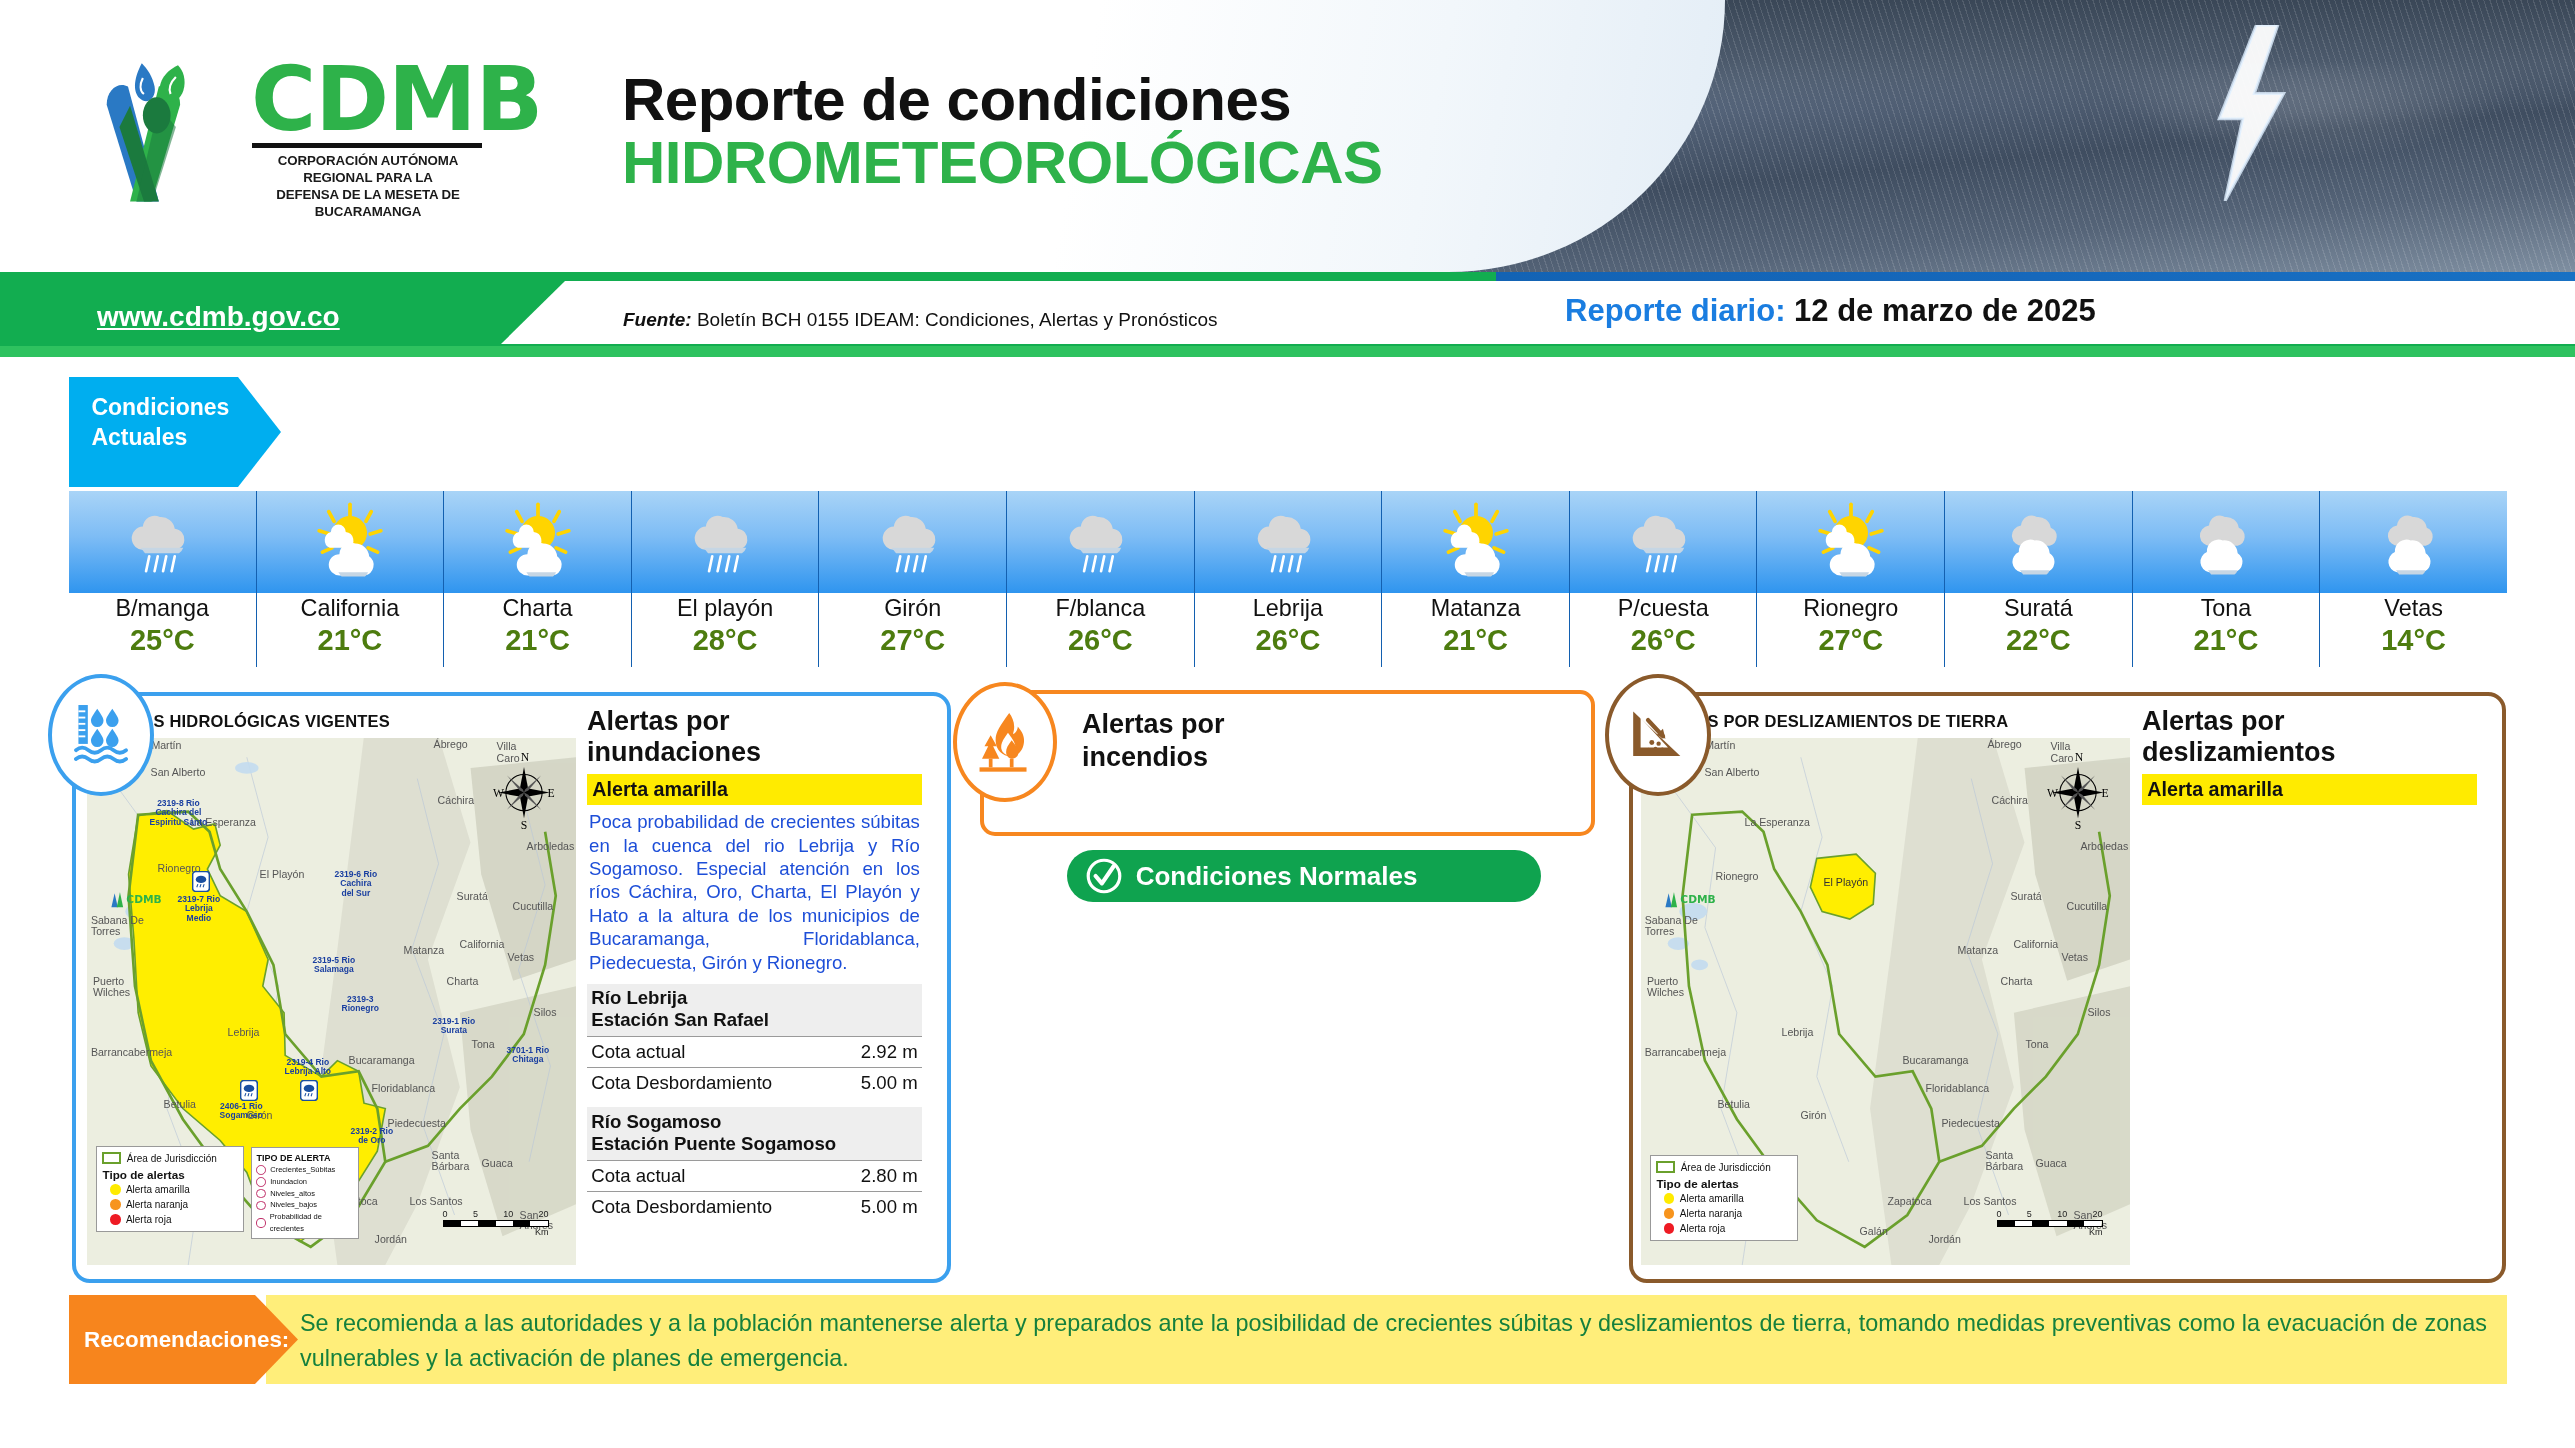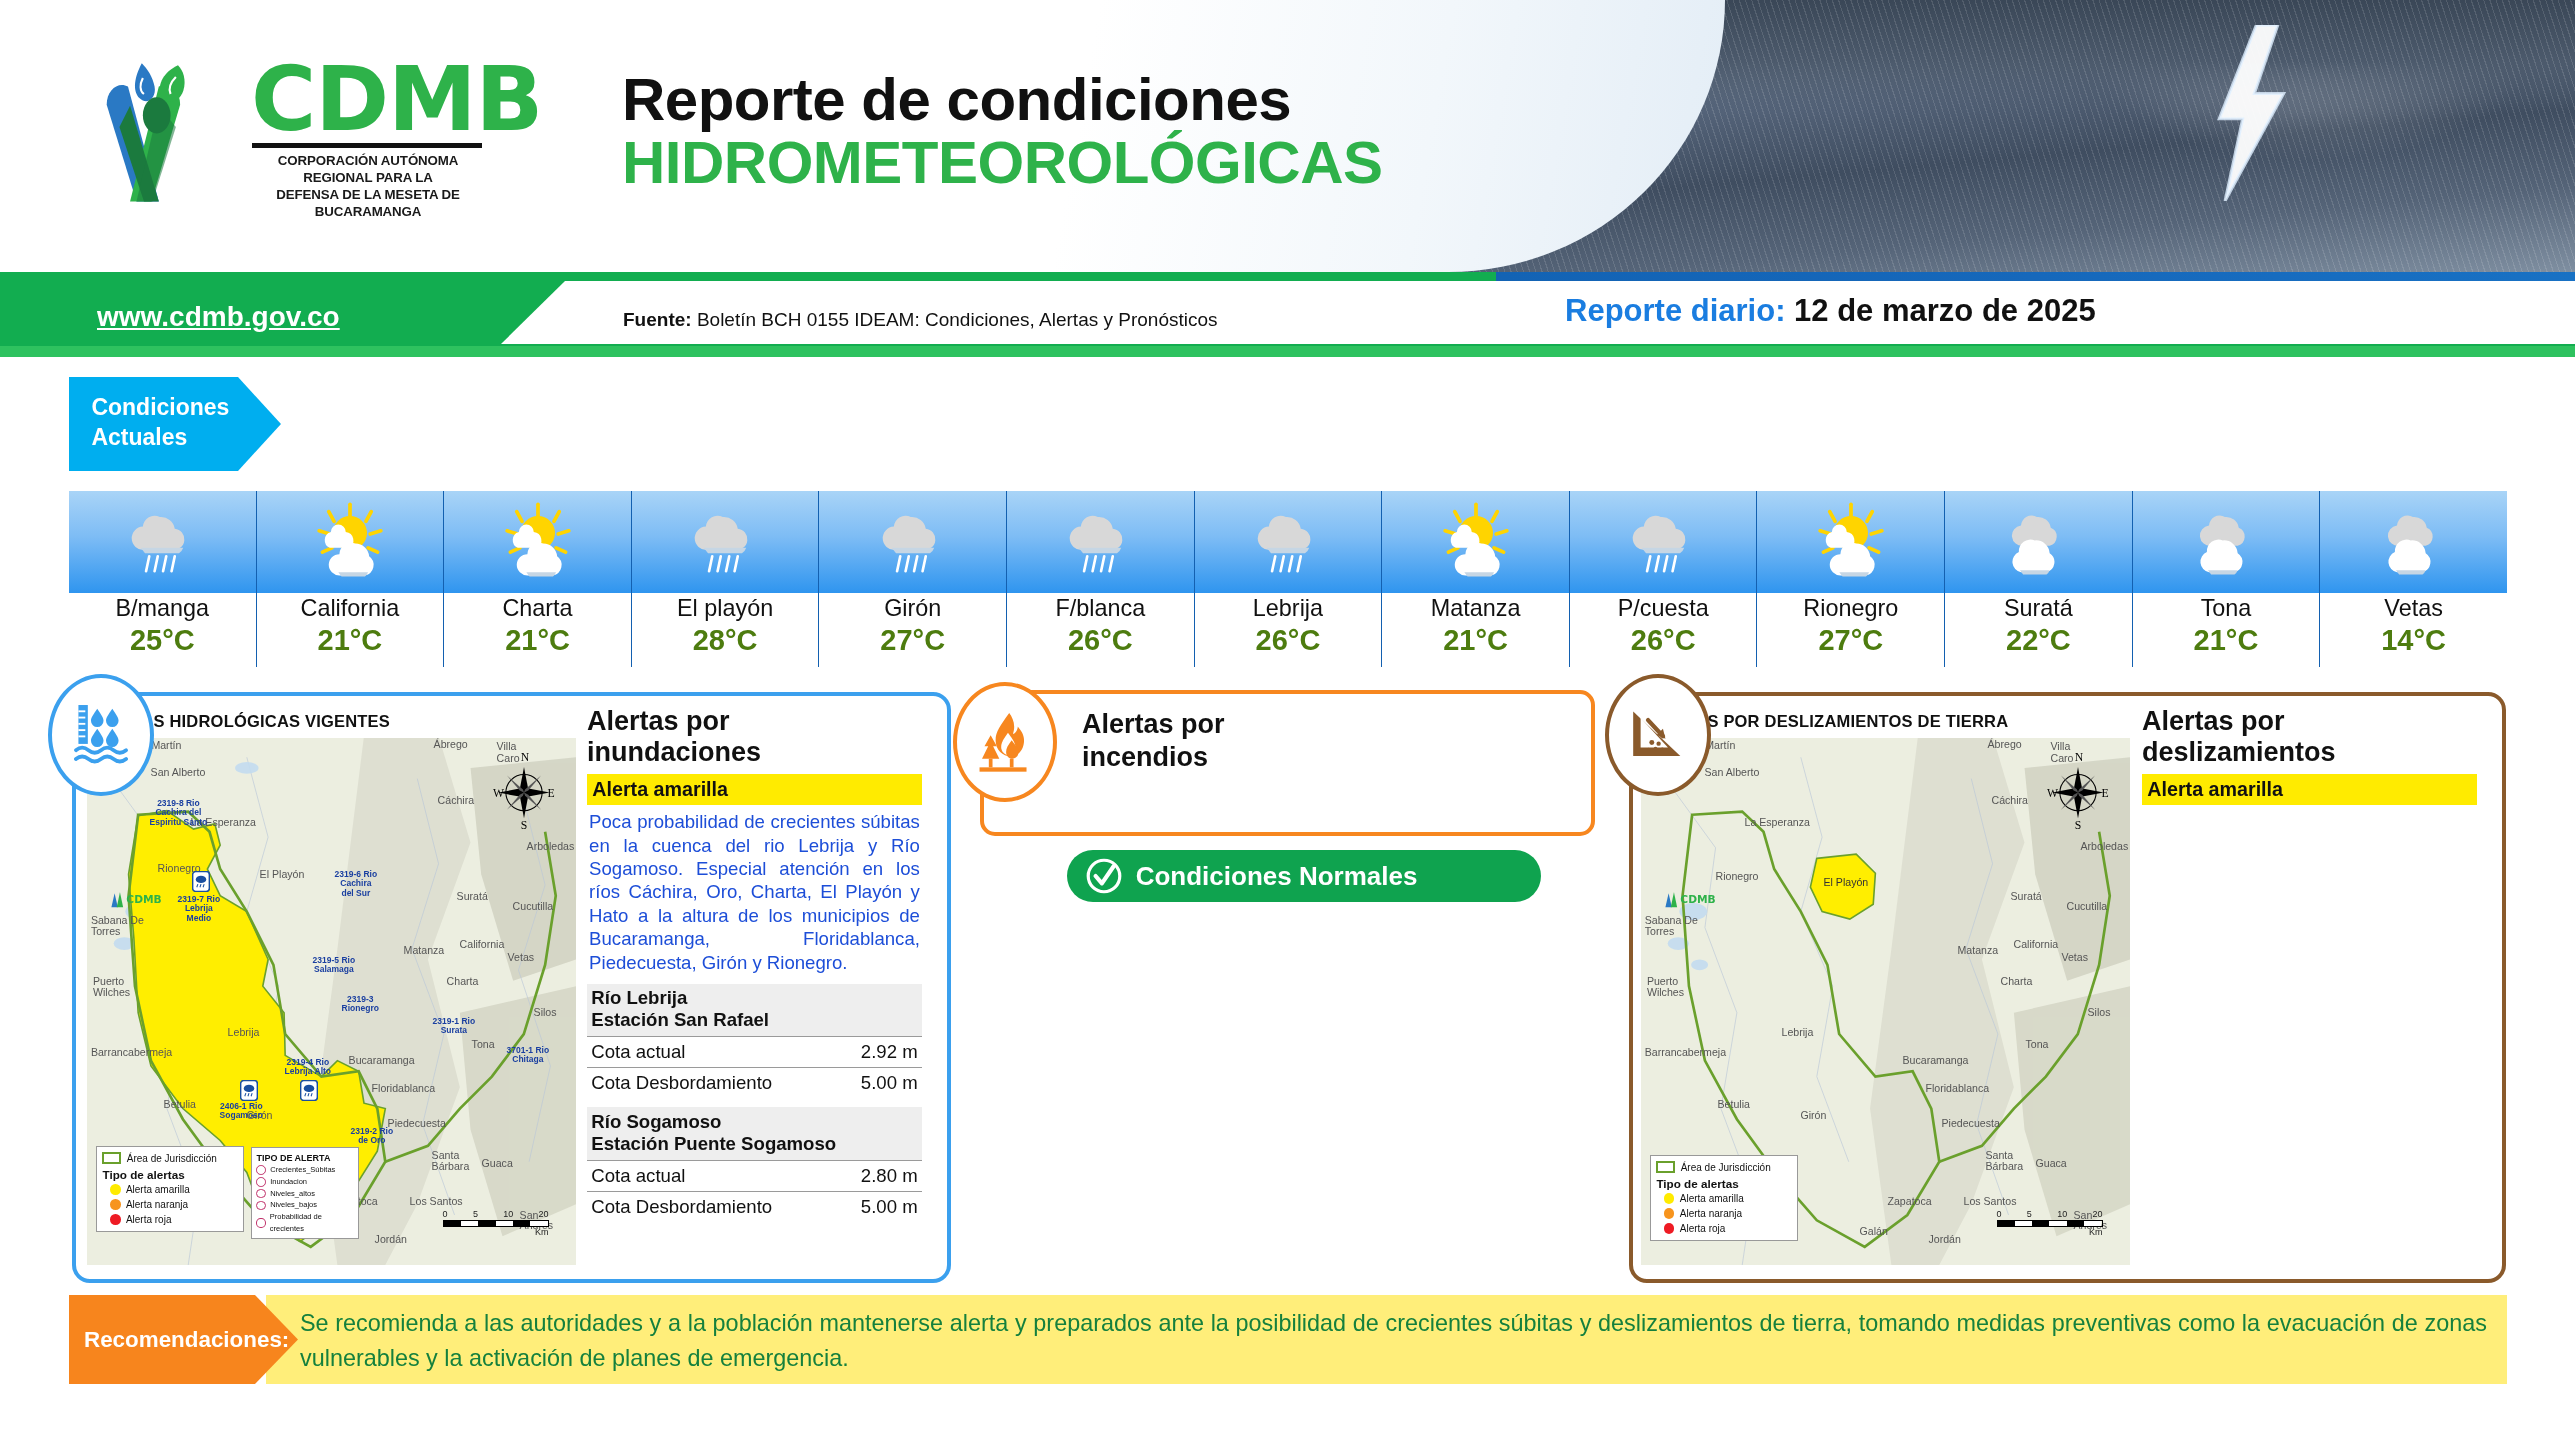--- a/index.html
+++ b/index.html
@@ -87,34 +87,34 @@
     background: linear-gradient(90deg, #1363b4 0%, #1668bb 50%, #1871c4 100%);
   }
   .site-url {
     position: absolute; left: 97px; top: 301px;
     font-size: 28px; font-weight: bold; color: #ffffff;
   }
   .fuente {
     position: absolute; left: 623px; top: 309px;
     font-size: 19px; color: #111;
   }
-  .fuente b { font-weight: bold; }
+  .fuente b { font-weight: bold; font-style: italic; }
   .reporte-diario {
     position: absolute; left: 1565px; top: 293px;
     font-size: 31px; font-weight: bold; color: #111;
     white-space: nowrap;
   }
   .reporte-diario .lbl { color: #1a7de0; }
 
   
   .cond-row {
     position: absolute; left: 69px; top: 377px; width: 2438px; height: 89px;
   }
   .cond-tag {
-    position: absolute; left: 0; top: 0; width: 212px; height: 94px;
+    position: absolute; left: 0; top: 0; width: 212px; height: 110px;
     background: #00aeef;
     clip-path: polygon(0 0, 169px 0, 212px 50%, 169px 100%, 0 100%);
     color: #fff; font-size: 23px; font-weight: bold;
     padding: 15px 0 0 22.4px; line-height: 30px;
   }
   .cond-text {
     position: absolute; left: 218px; top: 5.3px; width: 2219px; height: 80px;
     font-size: 23.4px; color: #111; line-height: 37px; text-align: justify;
     padding-top: 3.2px;
   }

